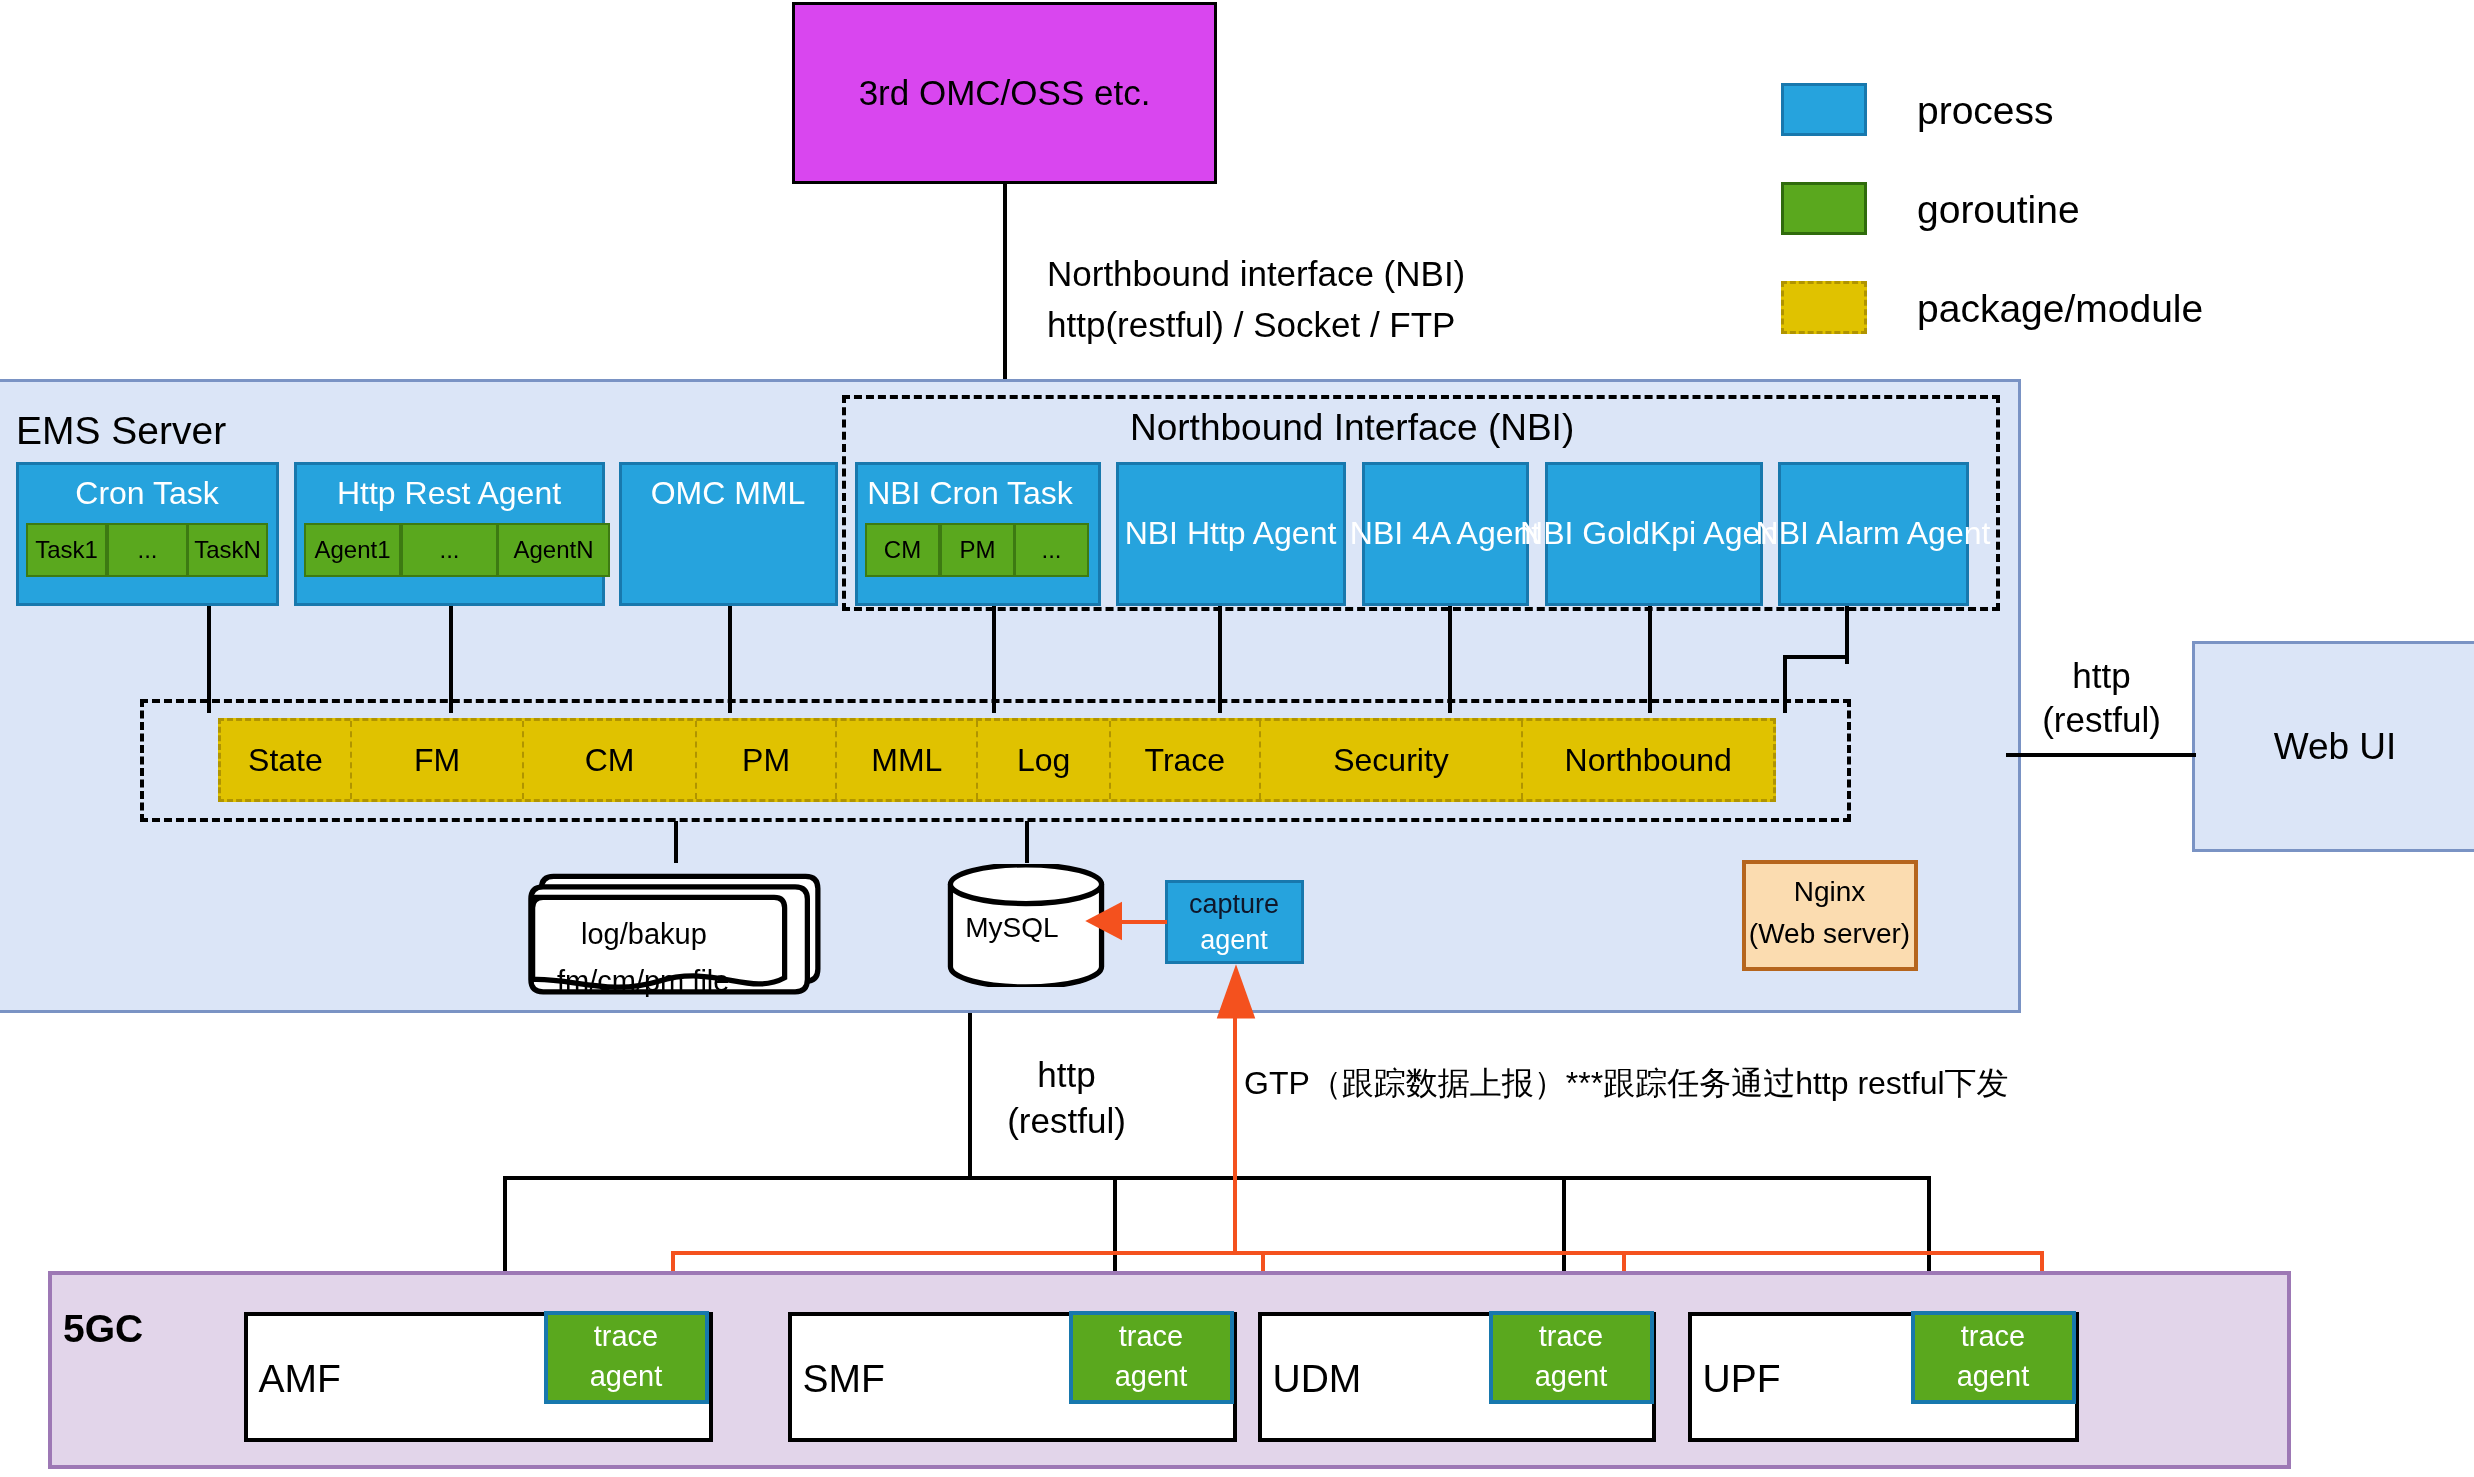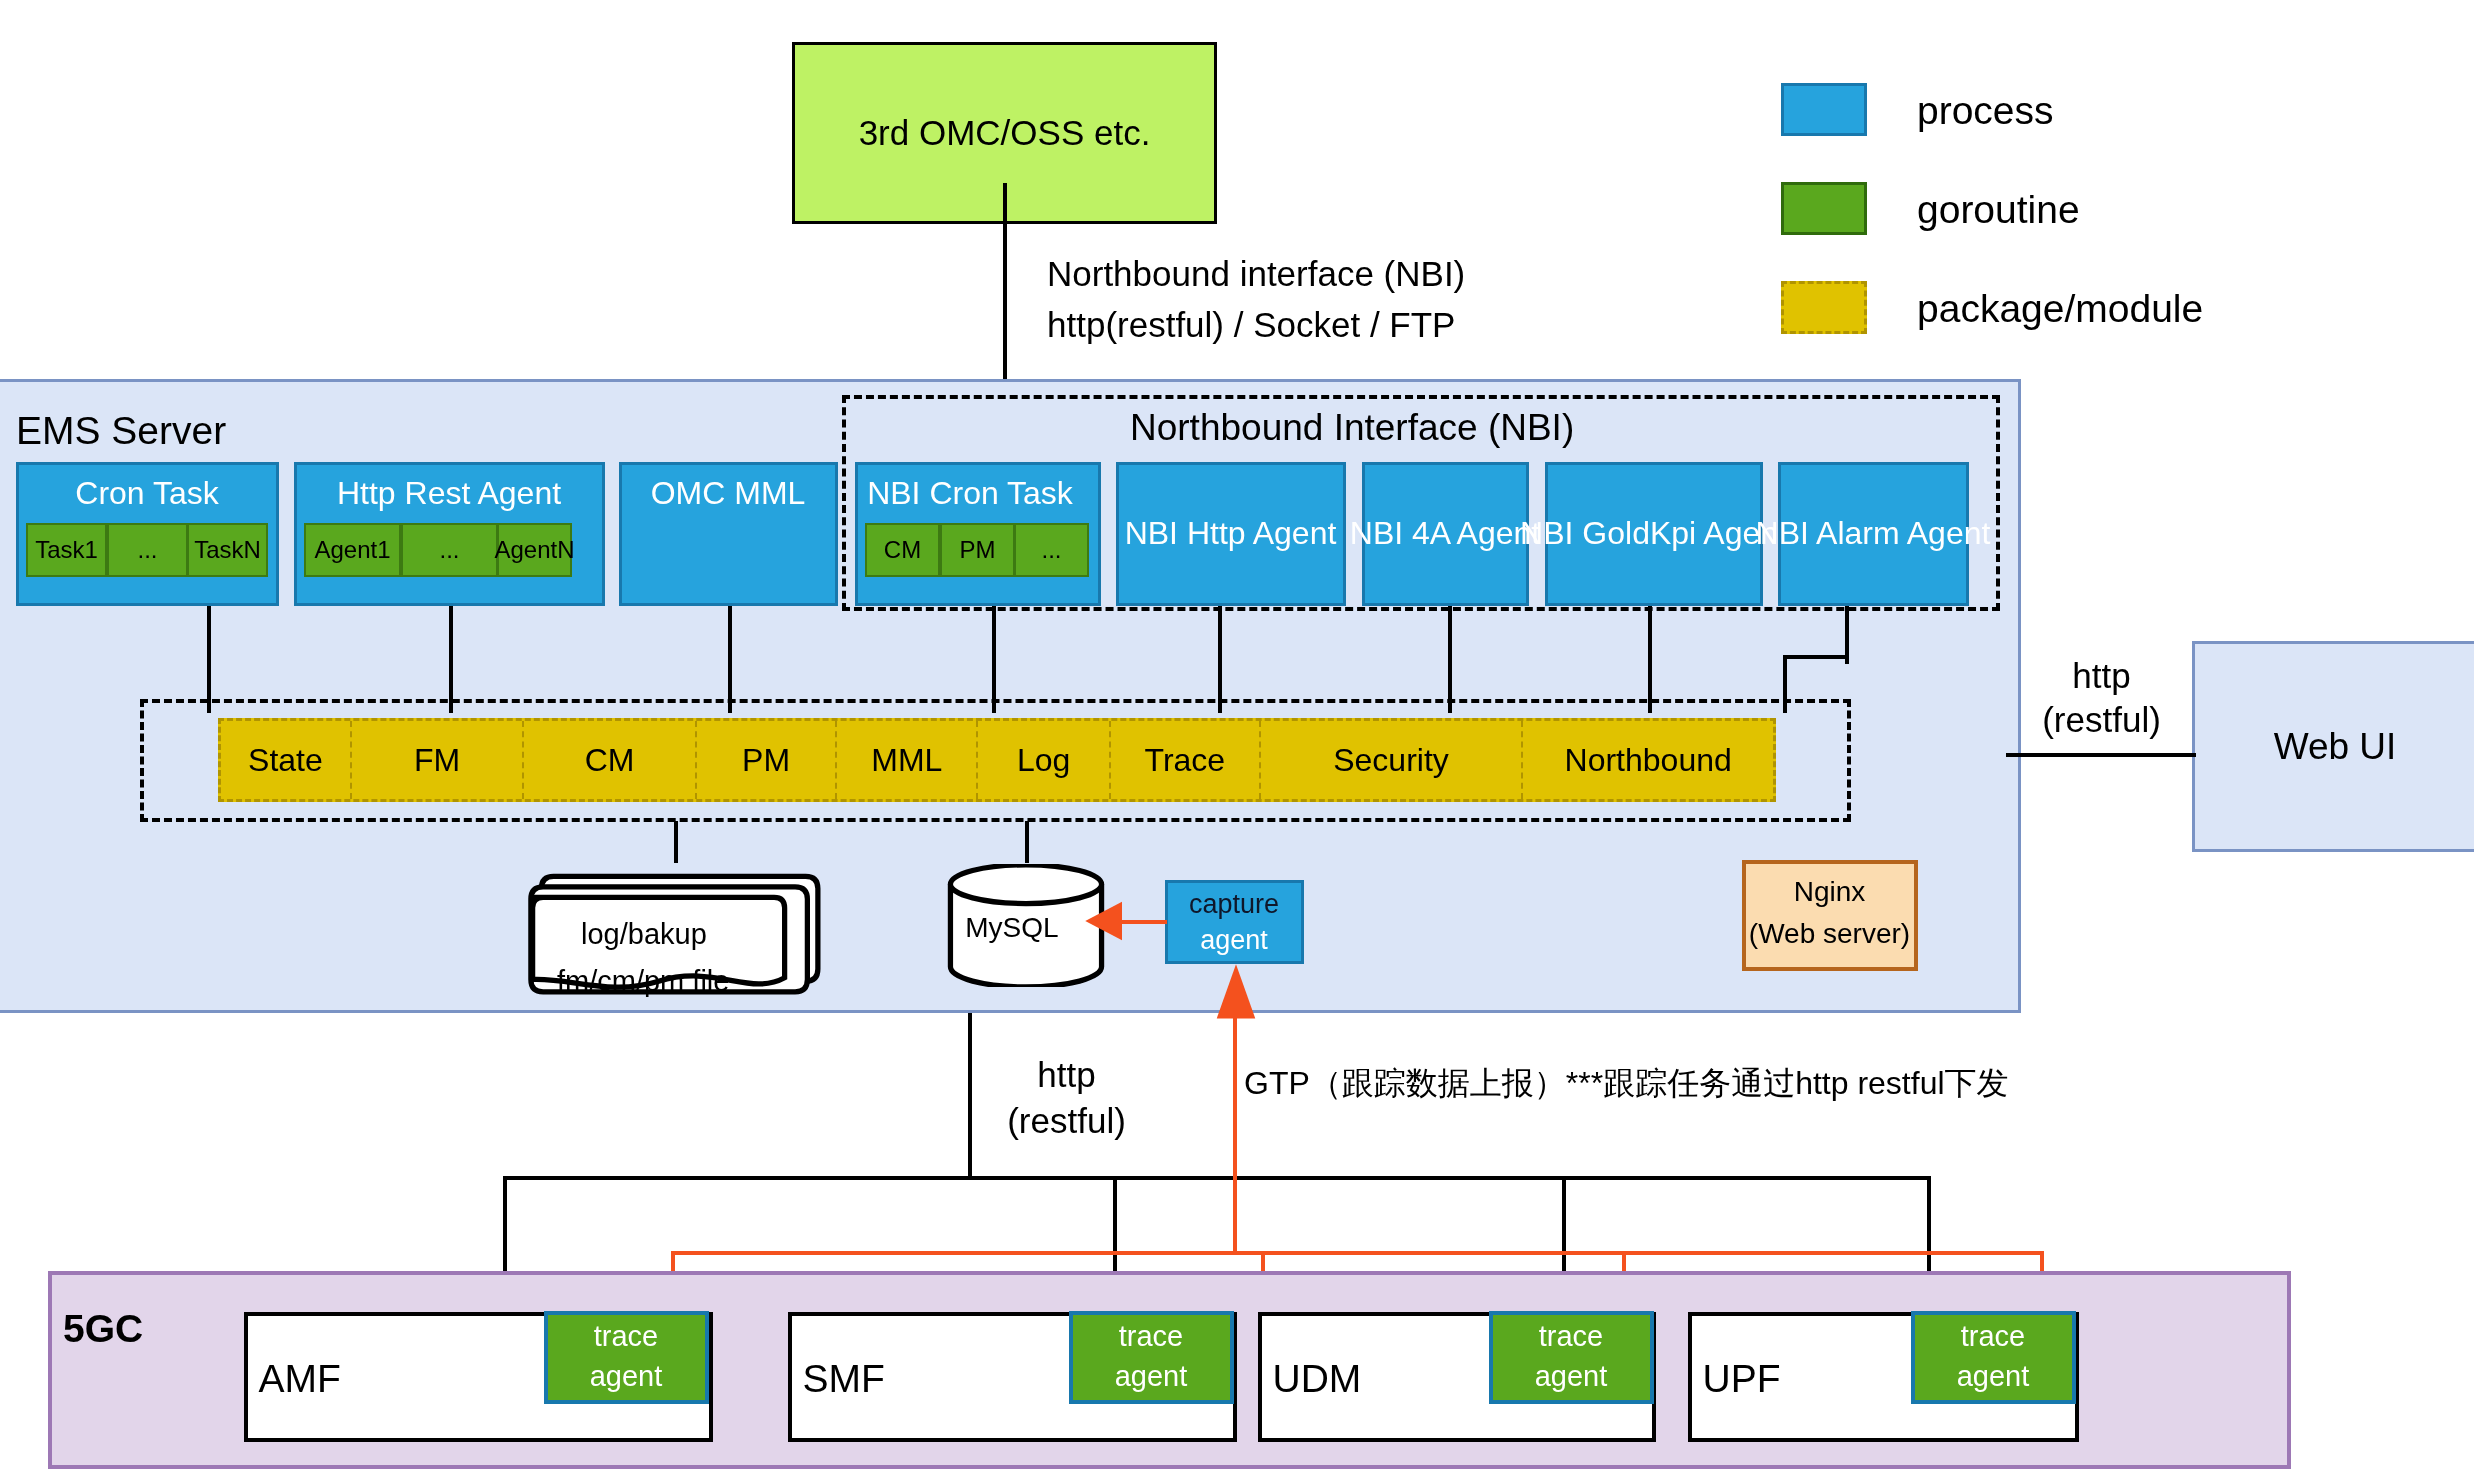--- a/index.html
+++ b/index.html
@@ -6,21 +6,21 @@
   body{font-family:"Liberation Sans","DejaVu Sans",sans-serif;}
   #stage{position:relative;width:2475px;height:1478px;background:#fff;overflow:hidden;}
 
   .abs{position:absolute;box-sizing:border-box;}
 
   
   .txt{position:absolute;box-sizing:border-box;color:#000;white-space:pre;line-height:1.22;}
   .ctr{display:flex;align-items:center;justify-content:center;text-align:center;}
 
   
-  .plainbox{background:#bef264;border:3.5px solid #000;margin-top:40px;}
+  .plainbox{background:#d946ef;border:3.5px solid #000;}
 
   
   .ems{background:#dbe5f7;border:3.5px solid #7a93c4;}
 
   
   .proc{background:#26a3dd;border:3.5px solid #1878ad;color:#fff;}
   
   .goro{background:#5aa81e;border:2.6px solid #3d7a12;color:#000;}
 
   
@@ -90,21 +90,21 @@
       <div class="goro ctr abs" style="left:81px;top:0;width:81px;height:54px;font-size:24px;">...</div>
       <div class="goro ctr abs" style="left:161px;top:0;width:81px;height:54px;font-size:24px;">TaskN</div>
     </div>
   </div>
 
   <div class="abs proc" style="left:294px;top:462px;width:311px;height:144px;">
     <div class="txt ctr" style="left:0;top:5.3px;width:304px;height:46px;font-size:32px;color:#fff;">Http Rest Agent</div>
     <div class="abs" style="left:7px;top:58px;width:290px;height:54px;">
       <div class="goro ctr abs" style="left:0;top:0;width:97px;height:54px;font-size:24px;">Agent1</div>
       <div class="goro ctr abs" style="left:97px;top:0;width:97px;height:54px;font-size:24px;">...</div>
-      <div class="goro ctr abs" style="left:193px;top:0;width:75px;height:54px;font-size:24px;">AgentN</div>
+      <div class="goro ctr abs" style="left:193px;top:0;width:113px;height:54px;font-size:24px;">AgentN</div>
     </div>
   </div>
 
   <div class="abs proc ctr" style="left:619px;top:462px;width:219px;height:144px;">
     <span class="txt ctr" style="left:0;top:5.3px;width:212px;height:46px;font-size:32px;color:#fff;">OMC MML</span>
   </div>
 
   <div class="abs proc" style="left:855px;top:462px;width:246px;height:144px;">
     <div class="txt ctr" style="left:0;top:5.3px;width:224px;height:46px;font-size:32px;color:#fff;">NBI Cron Task</div>
     <div class="abs" style="left:7px;top:58px;width:225px;height:54px;">

